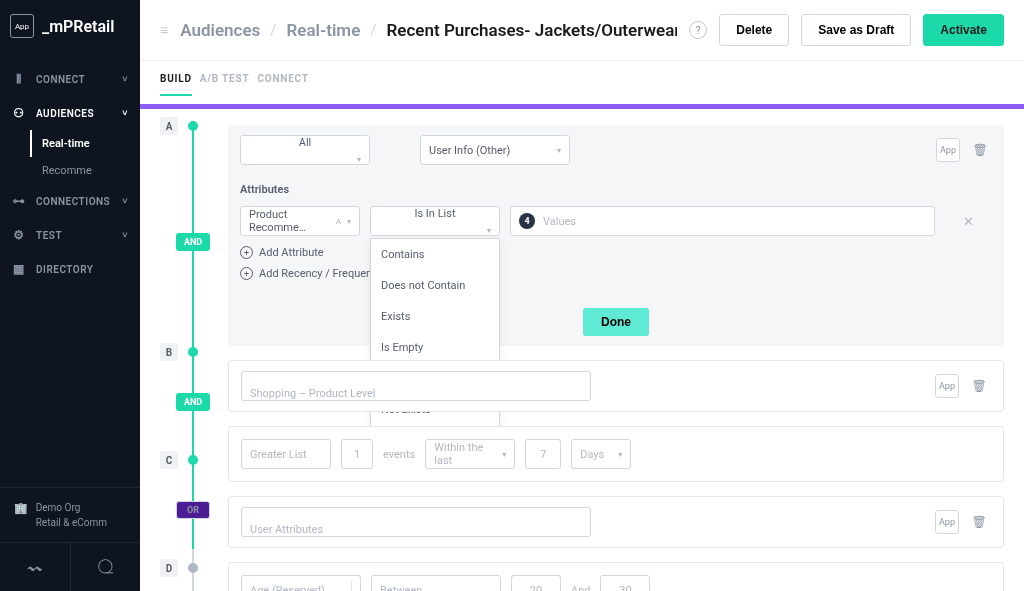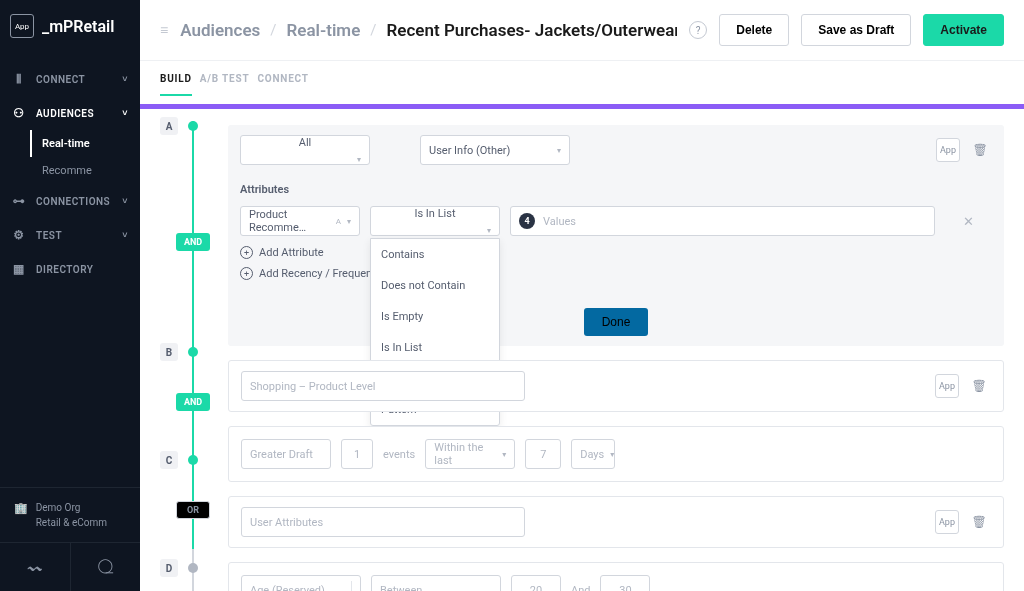--- a/index.html
+++ b/index.html
@@ -43,45 +43,45 @@
 
 
 .builder { flex: 1; overflow-y: auto; padding: 16px 20px 20px; position: relative; }
 .timeline { position: absolute; left: 52px; top: 28px; bottom: 0; width: 2px; background: #1bd9a8; z-index: 0; }
 .timeline.gray { background: #d2d6dd; }
 .step-badge { position: absolute; left: 20px; width: 18px; height: 18px; background: #f0f1f4; border-radius: 3px; display: flex; align-items: center; justify-content: center; font-size: 10px; font-weight: 700; color: #555d6e; z-index: 2; }
 .step-dot { position: absolute; left: 48px; width: 10px; height: 10px; border-radius: 50%; z-index: 2; }
 .step-dot.green { background: #1bd9a8; }
 .step-dot.gray { background: #b1b7c2; }
 .connector { position: absolute; left: 36px; width: 34px; height: 18px; background: #1bd9a8; color: #fff; font-size: 9px; font-weight: 700; border-radius: 3px; display: flex; align-items: center; justify-content: center; z-index: 2; }
-.connector.or { background: #000000; border: 1px solid #d2d6dd; color: #8b94a3; }
+.connector.or { background: #4c1d95; border: 1px solid #d2d6dd; color: #8b94a3; }
 
 .card { position: relative; margin-left: 68px; margin-bottom: 14px; border: 1px solid #e3e6eb; border-radius: 3px; background: #fff; z-index: 1; }
 .card.editing { background: #f5f6f8; border: none; }
 .card-head { display: flex; align-items: center; padding: 10px 12px; gap: 10px; }
 .card-actions { margin-left: auto; display: flex; gap: 8px; }
 .icon-btn { width: 24px; height: 24px; border: 1px solid #d2d6dd; border-radius: 3px; background: #fff; display: flex; align-items: center; justify-content: center; font-size: 9px; color: #8b94a3; cursor: pointer; }
 .icon-btn.plain { border: none; background: transparent; font-size: 12px; }
 
 .select { height: 30px; border: 1px solid #d2d6dd; border-radius: 3px; background: #fff; display: inline-flex; align-items: center; padding: 0 8px; font-size: 11px; color: #555d6e; gap: 6px; cursor: pointer; position: relative; }
 .select.placeholder { color: #b1b7c2; }
 .select .caret-d { margin-left: auto; font-size: 8px; color: #b1b7c2; }
 .select.sm { width: 130px; flex-direction: column; }
 .select.md { width: 150px; }
-.select.wide { width: 284px; }
+.select.wide { width: 350px; align-items: flex-end; }
 .select.num { width: 44px; justify-content: center; }
 
 .sub-section { padding: 8px 12px 14px; }
 .sec-label { font-size: 11px; font-weight: 600; color: #555d6e; margin-bottom: 10px; }
 .row { display: flex; align-items: center; gap: 10px; margin-bottom: 10px; }
 .row .x { margin-left: auto; color: #b1b7c2; font-size: 13px; cursor: pointer; padding: 0 18px; }
 .link-row { display: flex; align-items: center; gap: 6px; font-size: 11px; color: #555d6e; cursor: pointer; margin-bottom: 8px; }
 .link-row .plus { width: 13px; height: 13px; border: 1px solid #555d6e; border-radius: 50%; display: inline-flex; align-items: center; justify-content: center; font-size: 9px; }
 .done-row { display: flex; justify-content: center; padding: 6px 0 10px; }
-.btn-done { padding: 7px 18px; background: #0369a1; border: none; border-radius: 3px; font-size: 12px; font-weight: 400; cursor: pointer; }
+.btn-done { padding: 7px 18px; background: #5eead4; border: none; border-radius: 3px; font-size: 12px; font-weight: 700; cursor: pointer; }
 
 .values-chip { height: 30px; border: 1px solid #d2d6dd; border-radius: 3px; background: #fff; display: inline-flex; align-items: center; padding: 0 8px; gap: 8px; font-size: 11px; flex: 1; cursor: pointer; }
 .values-chip .num-badge { width: 16px; height: 16px; border-radius: 50%; background: #2a3344; color: #fff; font-size: 9px; display: inline-flex; align-items: center; justify-content: center; font-weight: 700; }
 .values-chip .txt { color: #b1b7c2; }
 
 .dropdown { position: absolute; top: 31px; left: -1px; right: -1px; background: #fff; border: 1px solid #d2d6dd; border-radius: 0 0 3px 3px; box-shadow: 0 3px 8px rgba(0,0,0,0.08); z-index: 10; }
 .dropdown-item { padding: 9px 10px; font-size: 11px; color: #555d6e; cursor: pointer; }
 
 .mid-text { font-size: 11px; color: #b1b7c2; }
 .divider-v { width: 1px; height: 18px; background: #e3e6eb; }
@@ -191,20 +191,21 @@
               <span>Product Recomme…</span>
               <span class="caret-d" style="margin-left:4px">A</span>
               <span class="caret-d">▾</span>
             </div>
           <div class="select sm" style="position:relative">
             <span>Is In List</span>
               <span class="caret-d">▾</span>
             <div class="dropdown">
               <div class="dropdown-item">Contains</div>
               <div class="dropdown-item">Does not Contain</div>
+              <div class="dropdown-item">Exists</div>
               <div class="dropdown-item">Is Empty</div>
               <div class="dropdown-item">Is In List</div>
               <div class="dropdown-item">Not Exists</div>
               <div class="dropdown-item">Pattern</div>
             </div>
           </div>
           <div class="values-chip">
             <span class="num-badge">4</span>
             <span class="txt">Values</span>
           </div>
@@ -238,34 +239,34 @@
           <div class="icon-btn plain">🗑</div>
         </div>
       </div>
     </div>
 
     <div class="connector" style="top:284px">AND</div>
 
     <div class="card" style="padding:12px">
       <div class="row" style="margin:0">
         <div class="select placeholder" style="width:90px">
-            <span>Greater Draft</span>
+            <span>Greater List</span>
           </div>
         <div class="select num placeholder" style="width:32px">
             <span>1</span>
           </div>
         <span class="mid-text">events</span>
         <div class="select placeholder" style="width:90px">
             <span>Within the last</span>
             <span class="caret-d">▾</span>
           </div>
         <div class="select num placeholder" style="width:36px">
             <span>7</span>
           </div>
-        <div class="select placeholder" style="width:44px">
+        <div class="select placeholder" style="width:60px">
             <span>Days</span>
             <span class="caret-d">▾</span>
           </div>
       </div>
     </div>
 
     <div class="step-badge" style="top:342px">C</div>
     <div class="step-dot green" style="top:346px"></div>
     <div class="card">
       <div class="card-head">

